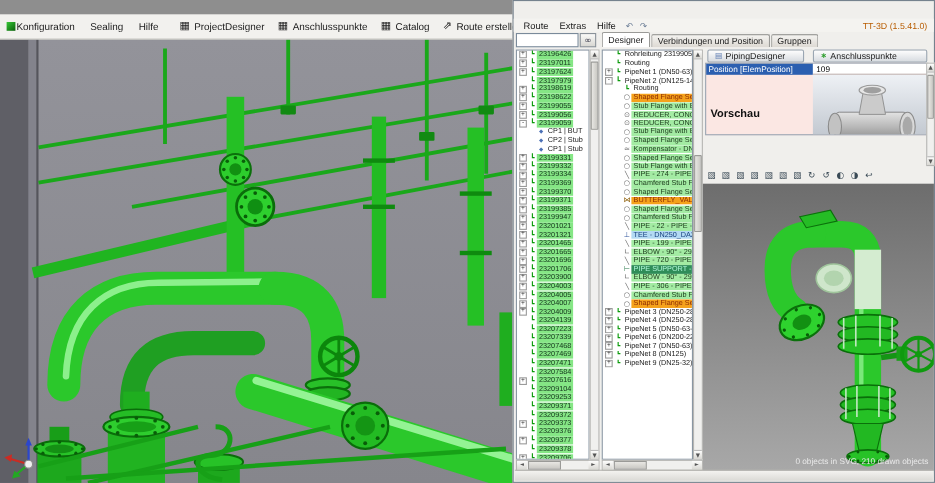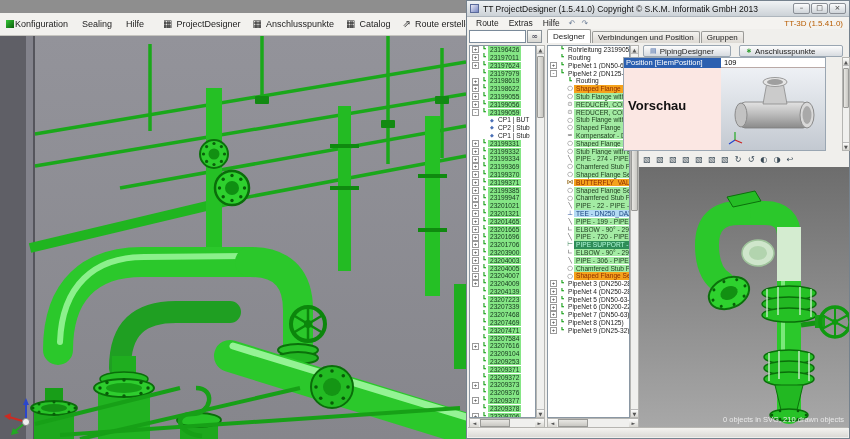--- a/index.html
+++ b/index.html
@@ -76,25 +76,25 @@
   .trow.green .lbl{background:#a3eba3;color:#1c3b1c}
   .trow.orange .lbl{background:#f5a21c;color:#8d2b00}
   .trow.blue .lbl{background:#b3daf3;color:#17407e}
   .trow.sel .lbl{background:#2f8d58;color:#b2f8da}
 
   
   .ptab{position:absolute;height:12px;font-size:8px;color:#222;display:flex;align-items:center;gap:3px;background:linear-gradient(#fdfdfd,#d7dbe0);border:1px solid #9aa6b2;border-radius:2px;padding:0 6px;white-space:nowrap}
   .ptab .pico{font-size:7px;font-family:"DejaVu Sans",sans-serif}
   #ptab-left{left:176px;top:44px;width:88px}
   #ptab-right{left:272px;top:44px;width:104px}
-  #pgrid{left:156px;top:56px;width:203px;height:94px;background:#fbe7e3;border:1px solid #9aa6b2}
+  #pgrid{left:174px;top:56px;width:203px;height:66px;background:#fbe7e3;border:1px solid #9aa6b2}
   #pgrid-scroll{left:375px;top:56px;height:94px;position:absolute}
   #prow-name{position:absolute;left:0;top:0;width:97px;height:10px;background:#2b5fb0;color:#fff;font-size:7.5px;line-height:10px;padding-left:2px;white-space:nowrap;overflow:hidden}
   #prow-val{position:absolute;left:97px;top:0;right:0;height:10px;background:#fff;font-size:7.5px;line-height:10px;padding-left:3px;border-bottom:1px solid #b9a9a6}
-  #vorschau{position:absolute;left:4px;top:40px;font-size:13px;font-weight:bold;color:#111}
+  #vorschau{position:absolute;left:4px;top:40px;font-size:10px;font-weight:bold;color:#111}
   #pv-cell{position:absolute;left:97px;top:10px;right:0;bottom:0;background:linear-gradient(#eef1f5,#c3c9d1);overflow:hidden}
 
   
   #minibar{left:172px;top:152px;width:203px;height:13px;display:flex;align-items:center;gap:1px;padding-left:2px}
   .mico{width:12px;height:11px;border:1px solid transparent;font-size:8px;line-height:10px;text-align:center;color:#3a4a56;font-family:"DejaVu Sans",sans-serif}
 
   
   #preview3d{left:172px;top:166px;width:210px;height:261px;background:linear-gradient(#6d6d6d,#a8a8a8);overflow:hidden}
   #pv-status{position:absolute;right:5px;bottom:4px;color:#e9e9e9;font-size:7.5px;white-space:nowrap}
   #rw-status{left:1px;right:1px;bottom:1px;height:10px;background:linear-gradient(#f4f3f0,#dbdad6);border-top:1px solid #b6b5b1;position:absolute}
@@ -294,30 +294,20 @@
         <polygon points="26,362 23,369 29,369" fill="#2b46cc"></polygon>
         <line x1="26" y1="386" x2="14" y2="396" stroke="#23a823" stroke-width="2"></line>
         <polygon points="11,399 13,392 19,397" fill="#23a823"></polygon>
         <circle cx="26" cy="386" r="3.6" fill="#efefef" stroke="#8a8a8a"></circle>
       </g>
     </svg>
   </div>
 
   <div class="abs" id="rw">
 
-    <div class="abs" id="rw-title">
-      <span class="rw-appico"></span>
-      <span class="t">TT ProjectDesigner (1.5.41.0)    Copyright © S.K.M. Informatik GmbH 2013</span>
-      <span style="display:flex">
-
-      <span class="winbtn">–</span>
-          <span class="winbtn">□</span>
-          <span class="winbtn">×</span>
-        </span>
-    </div>
 
     <div class="abs" id="rw-menu">
       <span style="display:flex">
 
       <span class="mitem">Route</span>
           <span class="mitem">Extras</span>
           <span class="mitem">Hilfe</span>
         </span>
       <span class="uricon">↶</span>
       <span class="uricon">↷</span>

